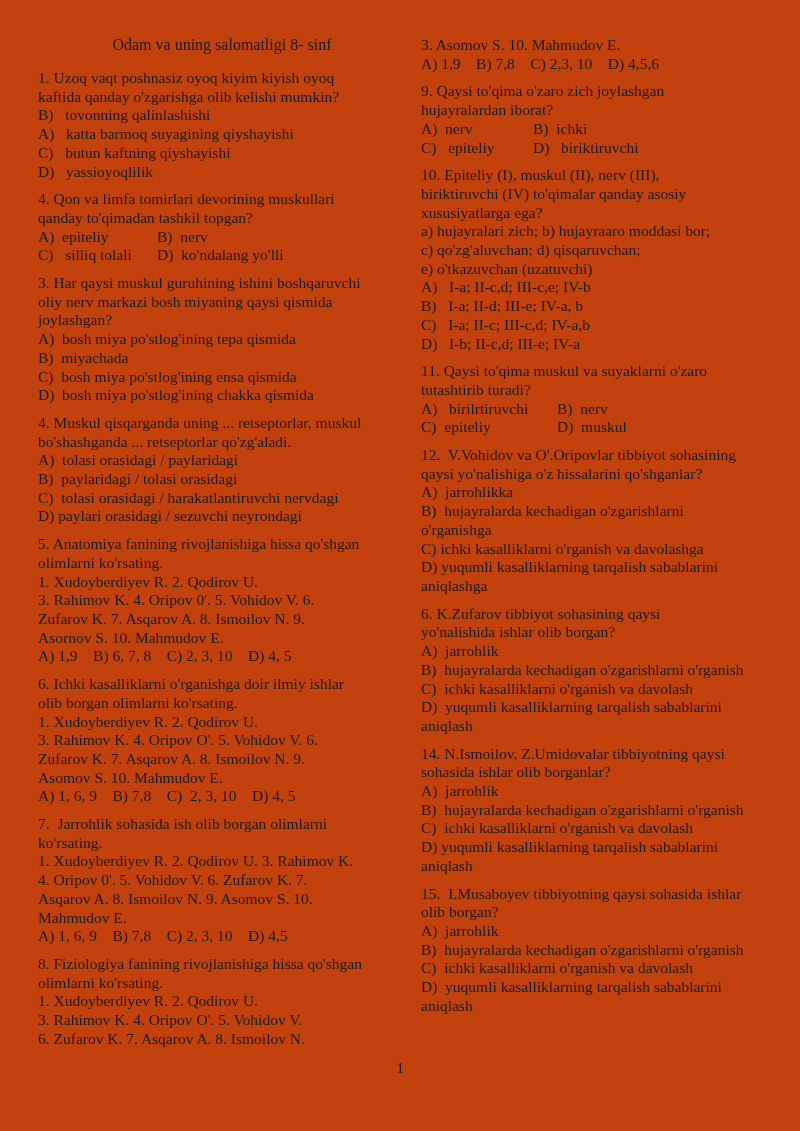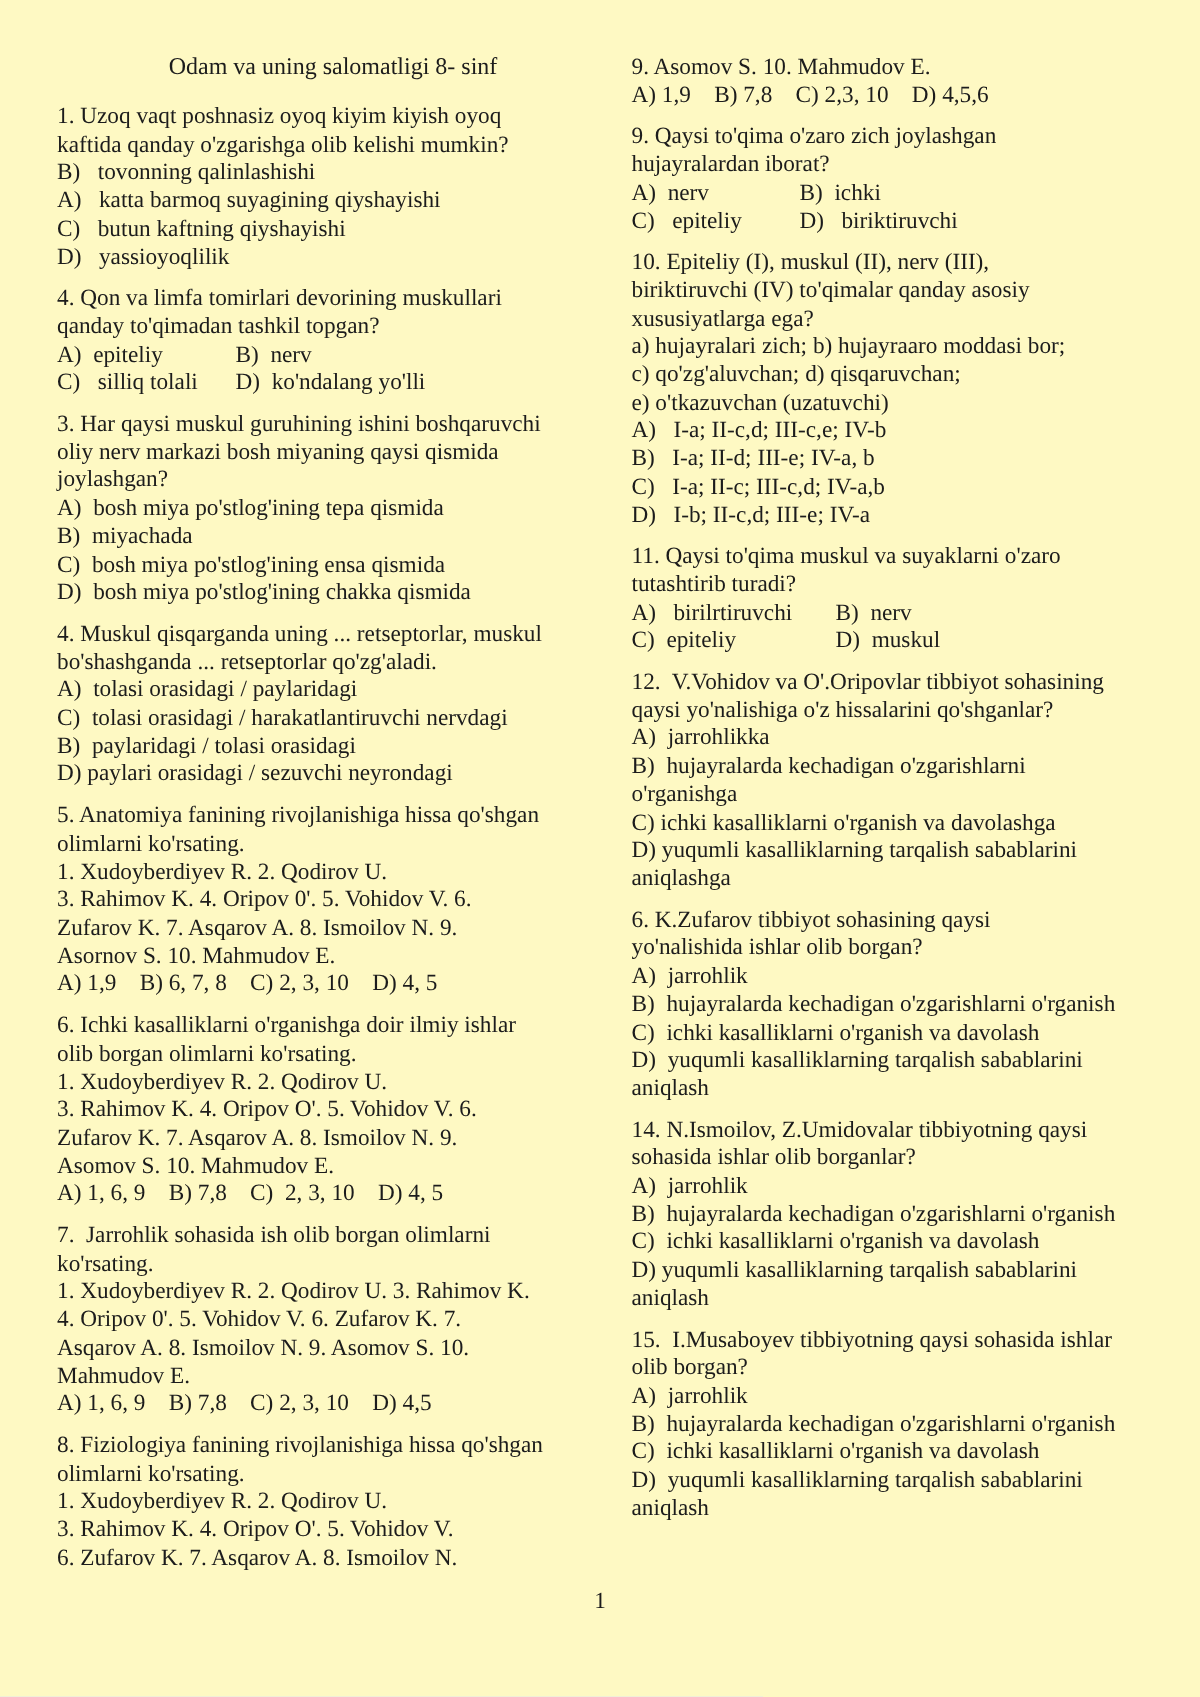--- a/index.html
+++ b/index.html
@@ -1,20 +1,20 @@
 <!DOCTYPE html>
 <html><head>
 <meta charset="utf-8">
 <style>
   html, body { margin: 0; padding: 0; background: #e8e8e8; }
   .page {
     position: relative;
     width: 800px;
     height: 1131px;
-    background: #fef9c3;
+    background: #c2410c;
     font-family: "Liberation Serif", "DejaVu Serif", serif;
     color: #1c1c1c;
     overflow: hidden;
   }
   .doc-title {
     position: absolute;
     left: 38px;
     top: 36px;
     width: 368px;
     text-align: center;
@@ -67,22 +67,22 @@
         <div class="line">joylashgan?</div>
         <div class="line">A)  bosh miya po'stlog'ining tepa qismida</div>
         <div class="line">B)  miyachada</div>
         <div class="line">C)  bosh miya po'stlog'ining ensa qismida</div>
         <div class="line">D)  bosh miya po'stlog'ining chakka qismida</div>
       </div>
       <div class="block">
         <div class="line">4. Muskul qisqarganda uning ... retseptorlar, muskul</div>
         <div class="line">bo'shashganda ... retseptorlar qo'zg'aladi.</div>
         <div class="line">A)  tolasi orasidagi / paylaridagi</div>
+        <div class="line">B)  paylaridagi / tolasi orasidagi</div>
         <div class="line">C)  tolasi orasidagi / harakatlantiruvchi nervdagi</div>
-        <div class="line">B)  paylaridagi / tolasi orasidagi</div>
         <div class="line">D) paylari orasidagi / sezuvchi neyrondagi</div>
       </div>
       <div class="block">
         <div class="line">5. Anatomiya fanining rivojlanishiga hissa qo'shgan</div>
         <div class="line">olimlarni ko'rsating.</div>
         <div class="line">1. Xudoyberdiyev R. 2. Qodirov U.</div>
         <div class="line">3. Rahimov K. 4. Oripov 0'. 5. Vohidov V. 6.</div>
         <div class="line">Zufarov K. 7. Asqarov A. 8. Ismoilov N. 9.</div>
         <div class="line">Asornov S. 10. Mahmudov E.</div>
         <div class="line">A) 1,9    B) 6, 7, 8    C) 2, 3, 10    D) 4, 5</div>
@@ -109,21 +109,21 @@
         <div class="line">8. Fiziologiya fanining rivojlanishiga hissa qo'shgan</div>
         <div class="line">olimlarni ko'rsating.</div>
         <div class="line">1. Xudoyberdiyev R. 2. Qodirov U.</div>
         <div class="line">3. Rahimov K. 4. Oripov O'. 5. Vohidov V.</div>
         <div class="line">6. Zufarov K. 7. Asqarov A. 8. Ismoilov N.</div>
       </div>
     </div>
 
   <div class="column col-right">
       <div class="block">
-        <div class="line">9. Asomov S. 10. Mahmudov E.</div>
+        <div class="line">3. Asomov S. 10. Mahmudov E.</div>
         <div class="line">A) 1,9    B) 7,8    C) 2,3, 10    D) 4,5,6</div>
       </div>
       <div class="block">
         <div class="line">9. Qaysi to'qima o'zaro zich joylashgan</div>
         <div class="line">hujayralardan iborat?</div>
         <div class="line"><span class="pair-left" style="width: 112px;">A)  nerv</span><span>B)  ichki</span></div>
         <div class="line"><span class="pair-left" style="width: 112px;">C)   epiteliy</span><span>D)   biriktiruvchi</span></div>
       </div>
       <div class="block">
         <div class="line">10. Epiteliy (I), muskul (II), nerv (III),</div>

